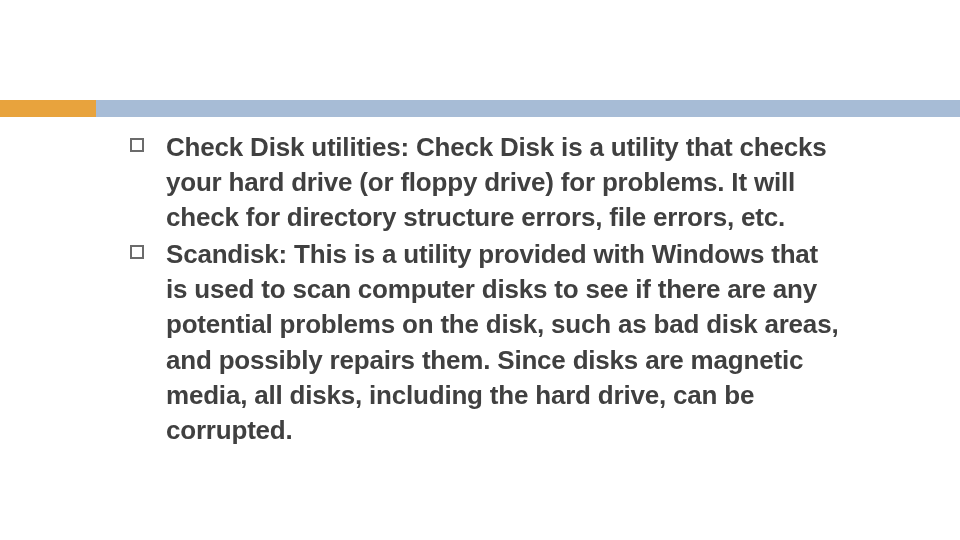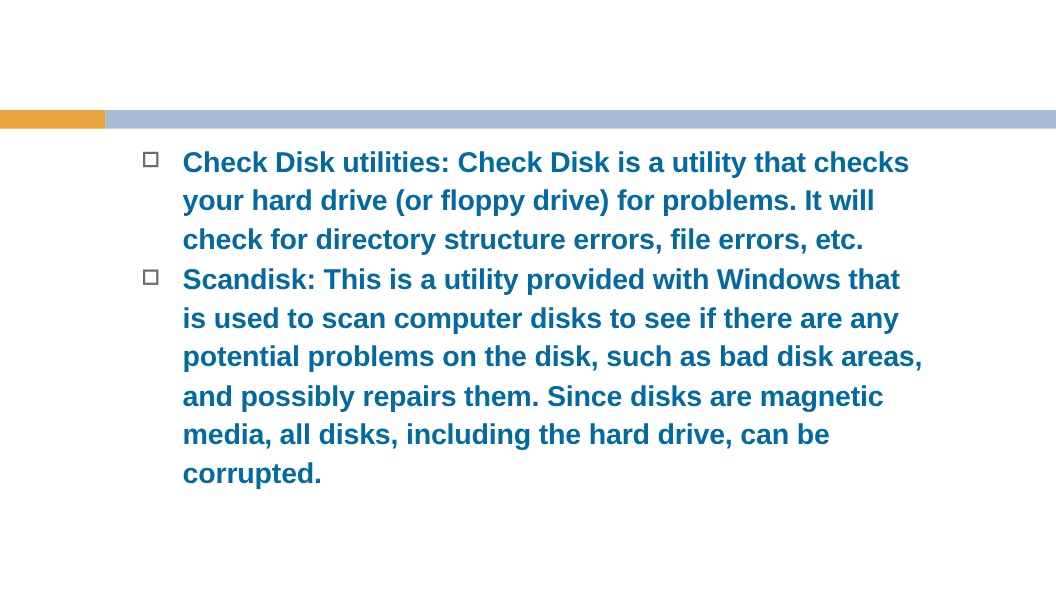--- a/index.html
+++ b/index.html
@@ -45,21 +45,21 @@
     height: 14px;
     border: 2px solid #6b6b6b;
     margin-top: 8px;
     margin-right: 22px;
   }
   .bullet-text {
     flex: 1;
     font-size: 26px;
     line-height: 1.35;
     font-weight: 700;
-    color: #0369a1;
+    color: #404040;
     letter-spacing: -0.2px;
   }
 </style>
 </head>
 <body>
 
 <div class="slide">
 
   <div class="header-bar-container">
     <div class="header-accent"></div>

